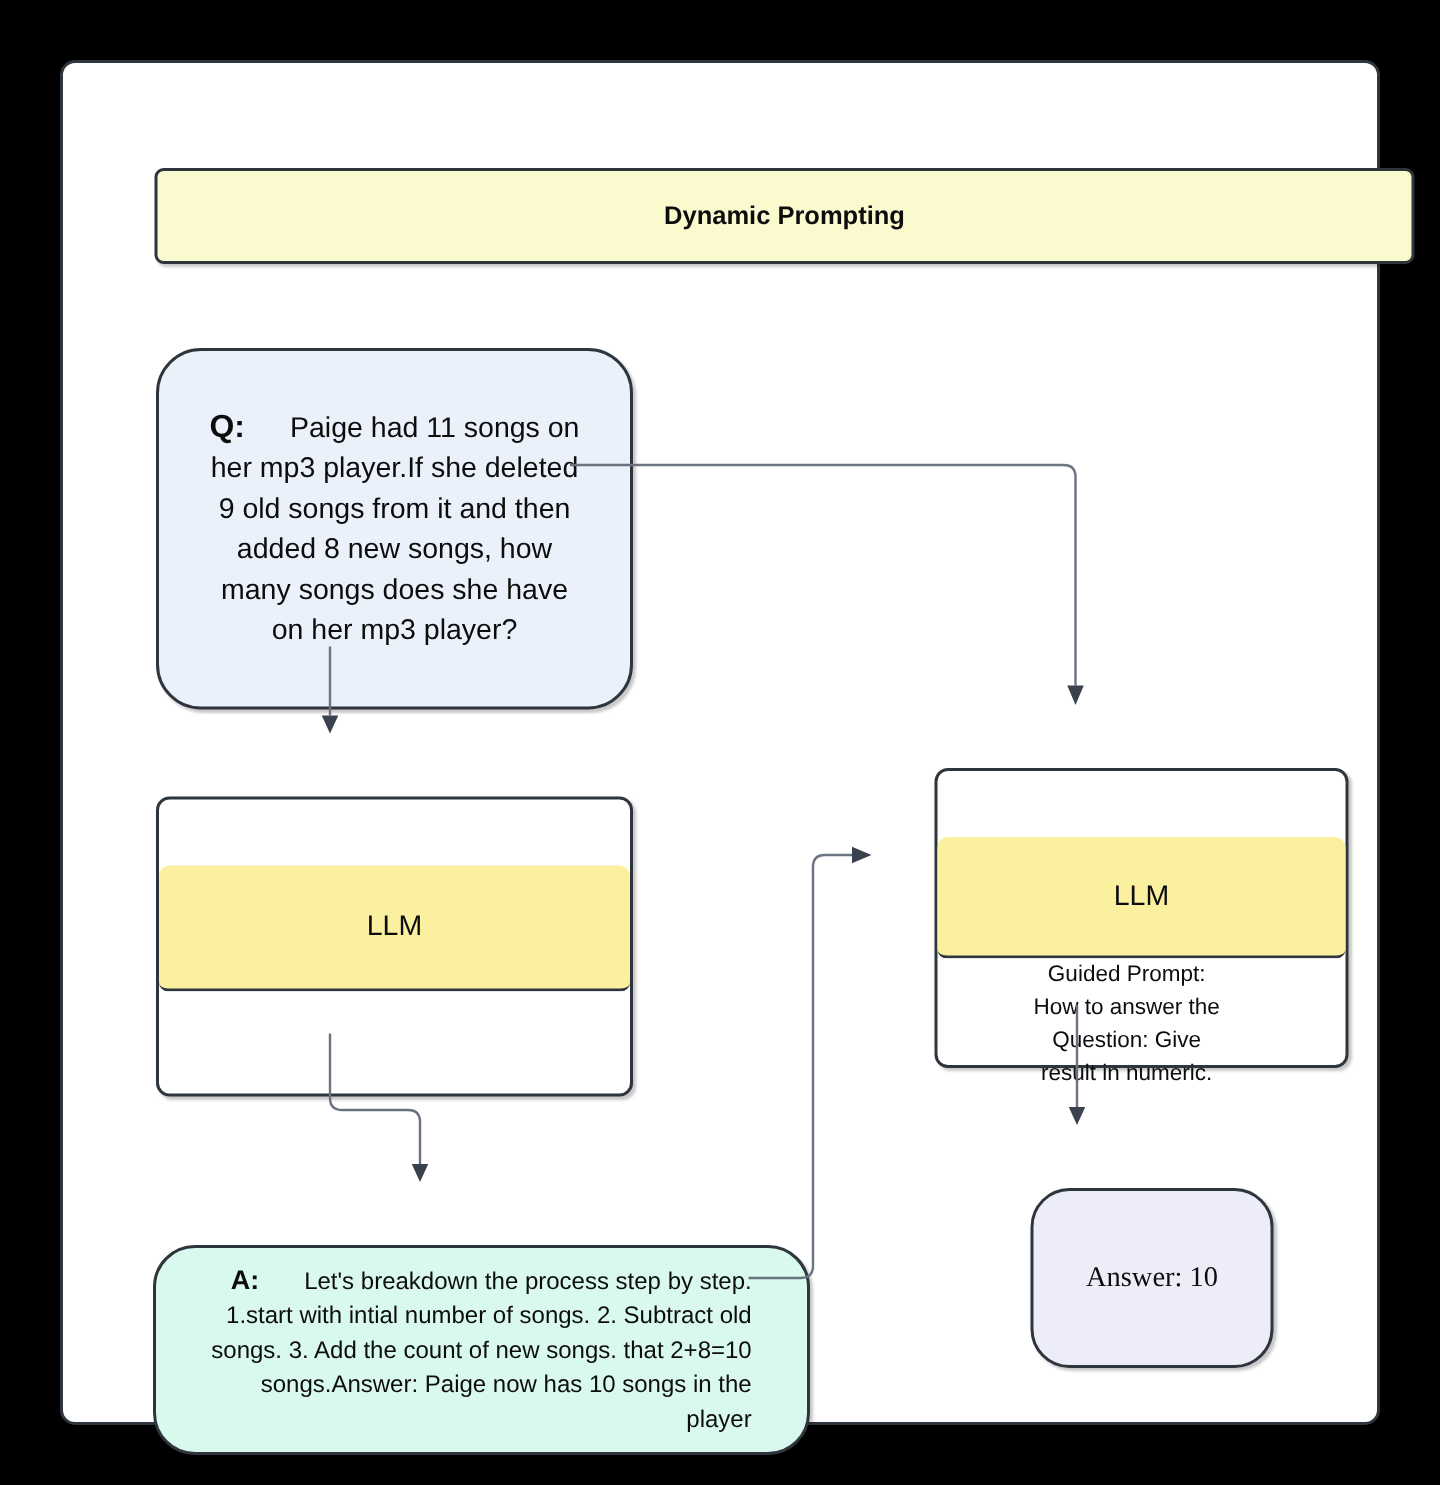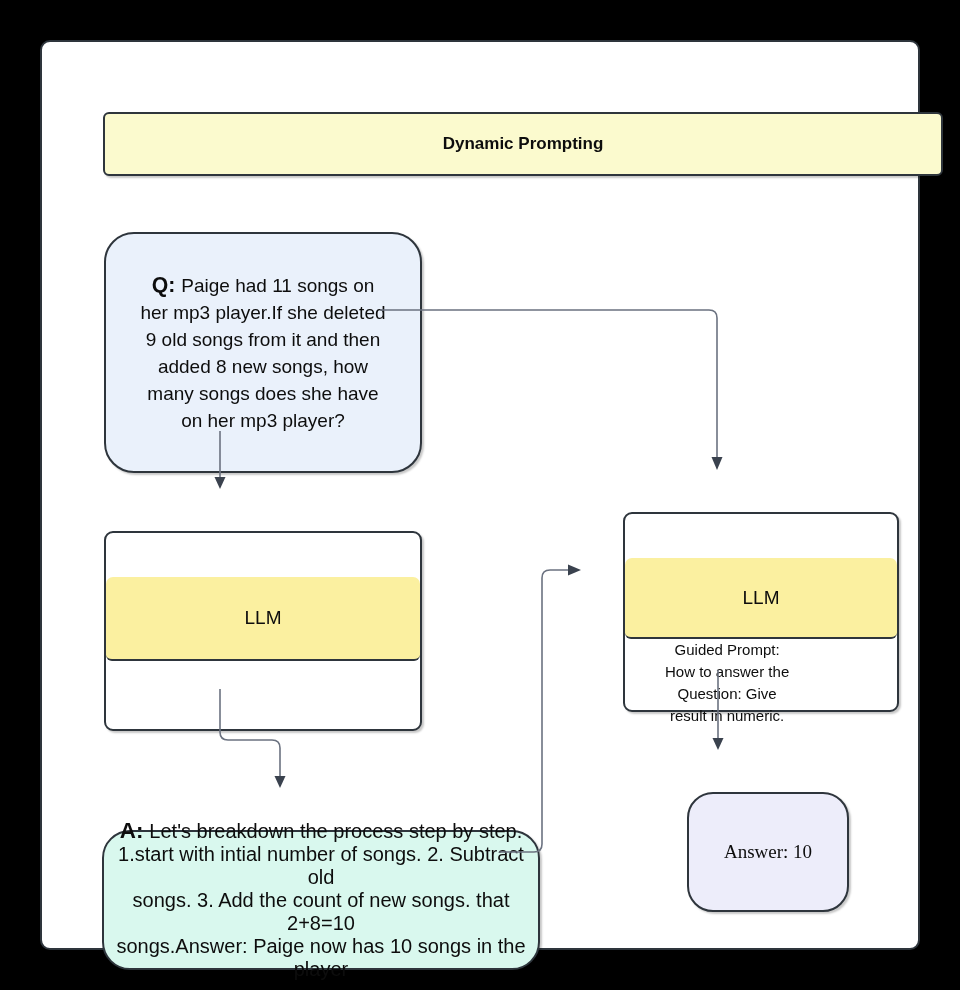--- a/index.html
+++ b/index.html
@@ -51,31 +51,31 @@
   .llm-left  .llm-header { height:84px; }
   .llm-right .llm-header { height:81px; }
   .llm-body {
     flex:1 1 auto; display:flex; align-items:center; justify-content:flex-start;
     text-align:center; font-size:15px; line-height:22px;padding-left:40px;
   }
   .a-box {
     left:60px; top:788px; width:438px; height:140px;
     background:var(--breakdown-fill); border-radius:28px;
     display:flex; align-items:center; justify-content:center;
-    text-align:center; font-size:20px; line-height:23px; padding:6px 10px;
+    text-align:right; font-size:16px; line-height:23px; padding:6px 10px;
   }
   .answer-box {
     left:645px; top:750px; width:162px; height:120px;
     background:var(--final-answer-fill); border-radius:26px;
     display:flex; align-items:center; justify-content:center;
     font-size:19px;
     font-family:Liberation Serif, serif;
   }
   .prefix { font-weight:bold; font-size:1.12em; margin-right:6px; }
-  .ml { white-space:pre-line; }
+  .ml { white-space:pre-line;margin-left:24px; }
   svg.connectors {
     position:absolute; left:0; top:0; width:960px; height:990px;
     pointer-events:none;
   }
   .edge-line { stroke:var(--edge); stroke-width:1.6; fill:none; }
   .edge-arrow { fill:var(--arrowhead); stroke:none; }
 </style>
 </head>
 <body>
 

